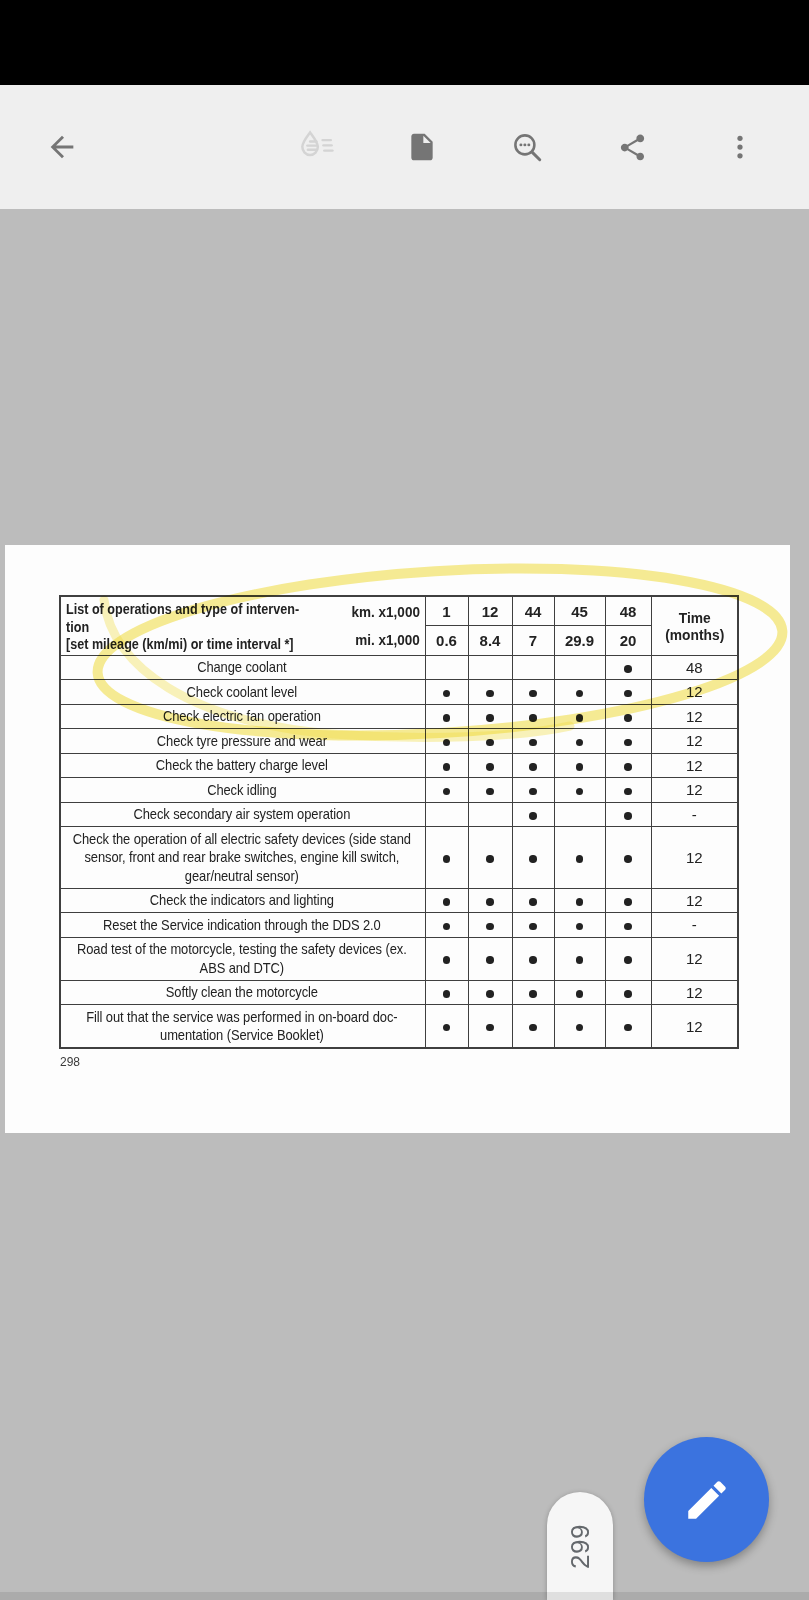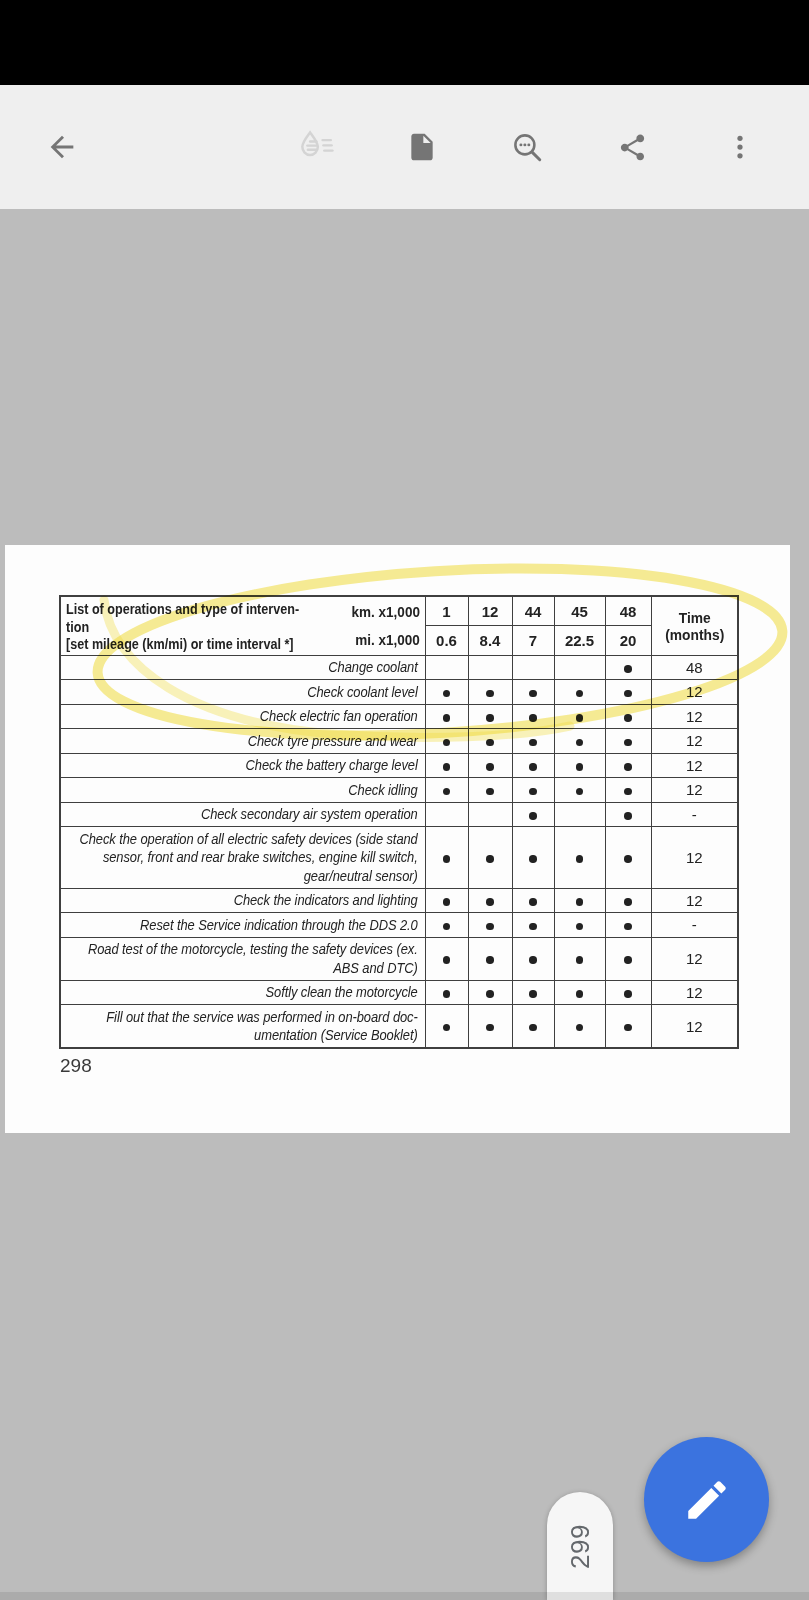--- a/index.html
+++ b/index.html
@@ -31,26 +31,26 @@
   table.maint{border-width:2.2px;}
   th,td{font-size:15px;vertical-align:middle;}
   thead th{font-weight:bold;text-align:center;height:29px;padding:0;}
   th.ops-head{position:relative;text-align:left;vertical-align:top;padding:3px 4px 2px 5px;margin-left:33px;}
   .ops-lines div{white-space:nowrap;transform:scaleX(.84);transform-origin:0 50%;line-height:17.5px;font-size:15px;}
   .unit{position:absolute;right:5px;white-space:nowrap;transform:scaleX(.9);transform-origin:100% 50%;font-size:15px;}
   .unit-km{top:6px;}
   .unit-mi{bottom:7px;}
   th.time-head div{line-height:17px;transform:scaleX(.92);}
   tbody td{padding:2px 3px;}
-  td.op{text-align:right;padding:2.5px 3px 2.5px 5px;font-style:italic;}
+  td.op{text-align:center;padding:2.5px 3px 2.5px 5px;}
   .op-inner{width:408px;line-height:18.5px;letter-spacing:-.1px;transform:scaleX(.862);transform-origin:0 50%;}
   td.mark,td.time{text-align:center;}
   .dot{display:inline-block;width:7.5px;height:7.5px;border-radius:50%;background:var(--text);vertical-align:middle;}
 
-  .page-number{position:absolute;left:55px;top:510px;font-size:19px;color:var(--page-number);}
+  .page-number{position:absolute;left:55px;top:510px;font-size:12px;color:var(--page-number);}
 
   .hl-layer{position:absolute;left:0;top:0;width:809px;height:1600px;pointer-events:none;mix-blend-mode:multiply;}
   .hl{stroke:var(--highlight);fill:none;stroke-linecap:round;}
 
   .fast-scroll{position:absolute;left:547px;top:1492px;width:66px;height:108px;background:var(--scroll-pill-bg);border-radius:33px 33px 0 0;box-shadow:0 1px 5px rgba(0,0,0,.25);display:flex;align-items:center;justify-content:center;cursor:grab;border:none;}
   .fast-scroll span{display:block;transform:rotate(-90deg);font-size:26px;color:var(--scroll-pill-text);letter-spacing:.5px;}
 
   .fab{position:absolute;left:644px;top:1437px;width:125px;height:125px;border-radius:50%;background:var(--fab-bg);border:none;display:flex;align-items:center;justify-content:center;box-shadow:0 4px 10px rgba(0,0,0,.3);cursor:pointer;}
   .fab svg{fill:var(--fab-icon);}
 
@@ -139,21 +139,21 @@
         <th>48</th>
         <th class="time-head" rowspan="2">
           <div>Time</div>
           <div>(months)</div>
         </th>
       </tr>
       <tr>
         <th>0.6</th>
         <th>8.4</th>
         <th>7</th>
-        <th>22.5</th>
+        <th>29.9</th>
         <th>20</th>
       </tr>
     </thead>
     <tbody>
         <tr>
           <td class="op">
             <div class="op-inner">Change coolant</div>
           </td>
           <td class="mark"></td>
           <td class="mark"></td>

